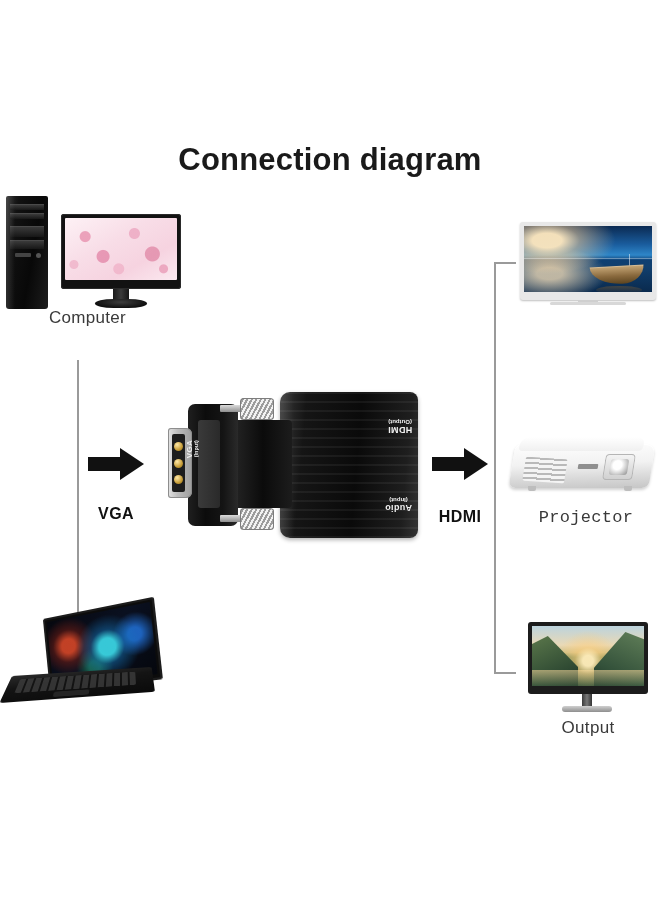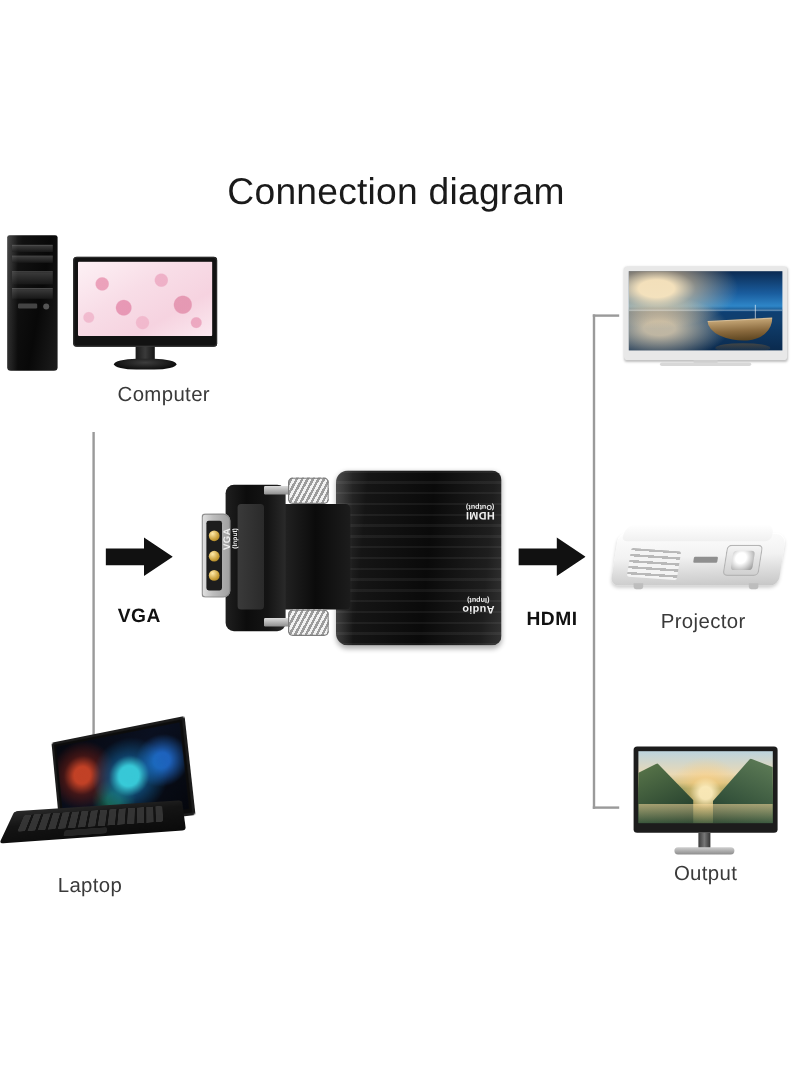--- a/index.html
+++ b/index.html
@@ -23,21 +23,21 @@
   }
 
   
   .title {
     position: absolute;
     left: 0;
     top: 142px;
     width: 660px;
     text-align: center;
     font-size: 31px;
-    font-weight: 400;
+    font-weight: 700;
     letter-spacing: 0.2px;
     color: #1a1a1a;
   }
 
   
   .dev-label {
     position: absolute;
     text-align: center;
     font-size: 17px;
     color: #3a3a3a;
@@ -406,32 +406,31 @@
       <div class="logo"></div>
       <div class="btn"></div>
     </div>
     <div class="monitor">
       <div class="bezel"></div>
       <div class="screen"></div>
       <div class="neck"></div>
       <div class="base"></div>
     </div>
   </div>
-  <div class="dev-label" style="left:0px; top:319px; width:175px;text-align:right;">Computer</div>
+  <div class="dev-label" style="left:0px; top:308px; width:175px;">Computer</div>
 
   <div id="laptop">
     <div class="lap-lid">
       <div class="lap-screen"></div>
     </div>
     <div class="lap-base">
       <div class="lap-keys"></div>
       <div class="lap-touch"></div>
     </div>
   </div>
-  <div class="dev-label" style="left:0px; top:728px; width:150px;">Laptop</div>
 
   <div id="hdtv">
     <div class="tv-frame"></div>
     <div class="tv-screen">
       <div class="tv-horizon"></div>
       <div class="tv-mast"></div>
       <div class="tv-boat"></div>
       <div class="tv-boat-refl"></div>
     </div>
     <div class="tv-stand"></div>
@@ -441,21 +440,21 @@
   <div id="projector">
     <div class="proj-body"></div>
     <div class="proj-top"></div>
     <div class="proj-vents"></div>
     <div class="proj-brand"></div>
     <div class="proj-lens-ring"></div>
     <div class="proj-lens"></div>
     <div class="proj-foot f1"></div>
     <div class="proj-foot f2"></div>
   </div>
-  <div class="dev-label" style="left:512px; top:508px; width:148px;">Projector</div>
+  <div class="dev-label" style="left:512px; top:508px; width:148px;font-family:Liberation Mono, monospace;">Projector</div>
 
   <div id="moniter">
     <div class="mon-bezel"></div>
     <div class="mon-screen">
       <div class="mon-hillL"></div>
       <div class="mon-hillR"></div>
       <div class="mon-water"></div>
     </div>
     <div class="mon-neck"></div>
     <div class="mon-base"></div>

